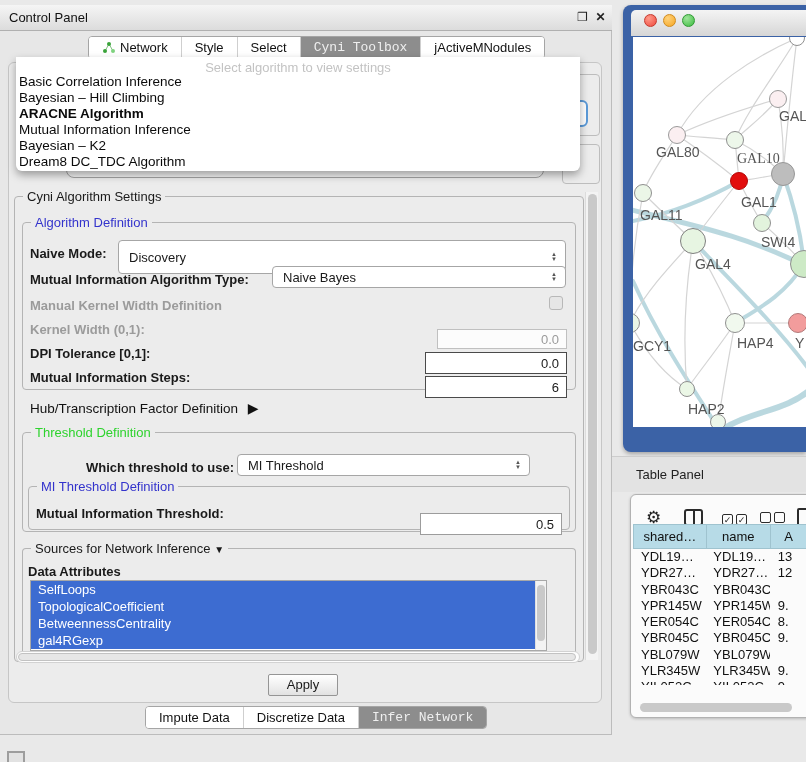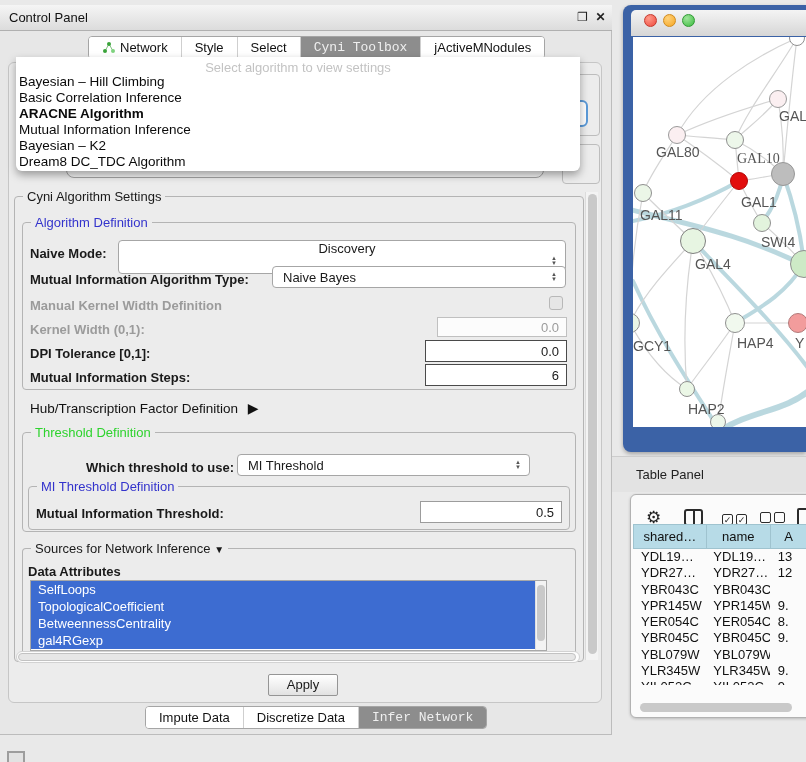--- a/index.html
+++ b/index.html
@@ -22,21 +22,21 @@
   
   .group { position:absolute; border:1px solid #b4b4b4; border-radius:4px; }
   .legend { position:absolute; top:-8px; background:#ececec; padding:0 4px; font-size:13px; white-space:nowrap; }
   .legend.blue { color:#3333cc; }
   .legend.green { color:#2ed32e; }
 
   .lbl { position:absolute; font-size:13px; font-weight:bold; color:#1a1a1a; white-space:nowrap; }
   .lbl.dis { color:#9b9b9b; }
   .combo { position:absolute; background:#fff; border:1px solid #a6a6a6; border-radius:4px; font-size:13px; display:flex; align-items:center; padding-left:10px; }
   .spin { margin-left:auto; margin-right:8px; display:flex; flex-direction:column; line-height:5px; font-size:6px; color:#555; }
-  .field { position:absolute; background:#fff; border:1px solid #4a4a4a; font-size:13px; text-align:right; padding:4px 7px; display:flex; align-items:center; justify-content:flex-end; }
+  .field { position:absolute; background:#fff; border:1px solid #4a4a4a; font-size:13px; text-align:right; padding:4px 7px; display:flex; align-items:center; justify-content:flex-end;margin-top:12px; }
   .field.dis { border:1px solid #c0c0c0; background:#fcfcfc; color:#9b9b9b; }
   .checkbox { position:absolute; width:14px; height:14px; border:1px solid #b8b8b8; border-radius:3px; background:#e6e6e6; }
 
   #attr-list { left:30px; top:580px; width:517px; height:71px; background:#fff; border:1px solid #a8a8a8; overflow:hidden; }
   .attr-row { height:17px; background:#3d6cd1; color:#fff; font-size:13px; line-height:17px; padding-left:7px; width:504px; }
   .vscroll { position:absolute; background:#f3f3f3; border-left:1px solid #dcdcdc; }
   .vthumb { position:absolute; background:#c9c9c9; border-radius:5px; }
   .hscroll { position:absolute; background:#fdfdfd; border:1px solid #d2d2d2; border-radius:6px; }
   .hthumb { position:absolute; background:#e6e6e6; border:1px solid #c2c2c2; border-radius:6px; }
 
@@ -121,21 +121,21 @@
   </div>
 
   <div class="group" style="left:14px; top:196px; width:570px; height:466px;">
     <span class="legend" style="left:8px;">Cyni Algorithm Settings</span>
   </div>
 
   <div class="group" style="left:22px; top:222px; width:554px; height:168px;">
     <span class="legend blue" style="left:8px;">Algorithm Definition</span>
   </div>
   <div class="lbl" style="left:30px; top:246px;">Naive Mode:</div>
-  <div class="combo" style="left:118px; top:240px; width:448px; height:34px;flex-direction:column;">
+  <div class="combo" style="left:118px; top:240px; width:448px; height:34px;">
     <span>Discovery</span>
     <span class="spin">
         <span>▲</span>
         <span>▼</span>
       </span>
   </div>
   <div class="lbl" style="left:30px; top:272px;">Mutual Information Algorithm Type:</div>
   <div class="combo" style="left:272px; top:266px; width:294px; height:22px;">
     <span>Naive Bayes</span>
     <span class="spin">
@@ -214,22 +214,22 @@
         <span>Discretize Data</span>
       </div>
       <div class="tab sel">
         <span>Infer Network</span>
       </div>
     </div>
 
   <div class="abs" id="algo-dropdown">
     <div id="algo-placeholder">Select algorithm to view settings</div>
     <div id="dd-items">
+        <div class="dd-item">Basic Correlation Inference</div>
         <div class="dd-item">Bayesian – Hill Climbing</div>
-        <div class="dd-item">Basic Correlation Inference</div>
         <div class="dd-item bold">ARACNE Algorithm</div>
         <div class="dd-item">Mutual Information Inference</div>
         <div class="dd-item">Bayesian – K2</div>
         <div class="dd-item">Dream8 DC_TDC Algorithm</div>
       </div>
   </div>
 
   <div class="abs" id="net-frame"></div>
   <div class="abs" id="net-titlebar"></div>
   <div class="light" style="left:644px; background:radial-gradient(circle at 35% 30%, #ff9a8a, #ee4b3e); border:1px solid #c4392e;"></div>

